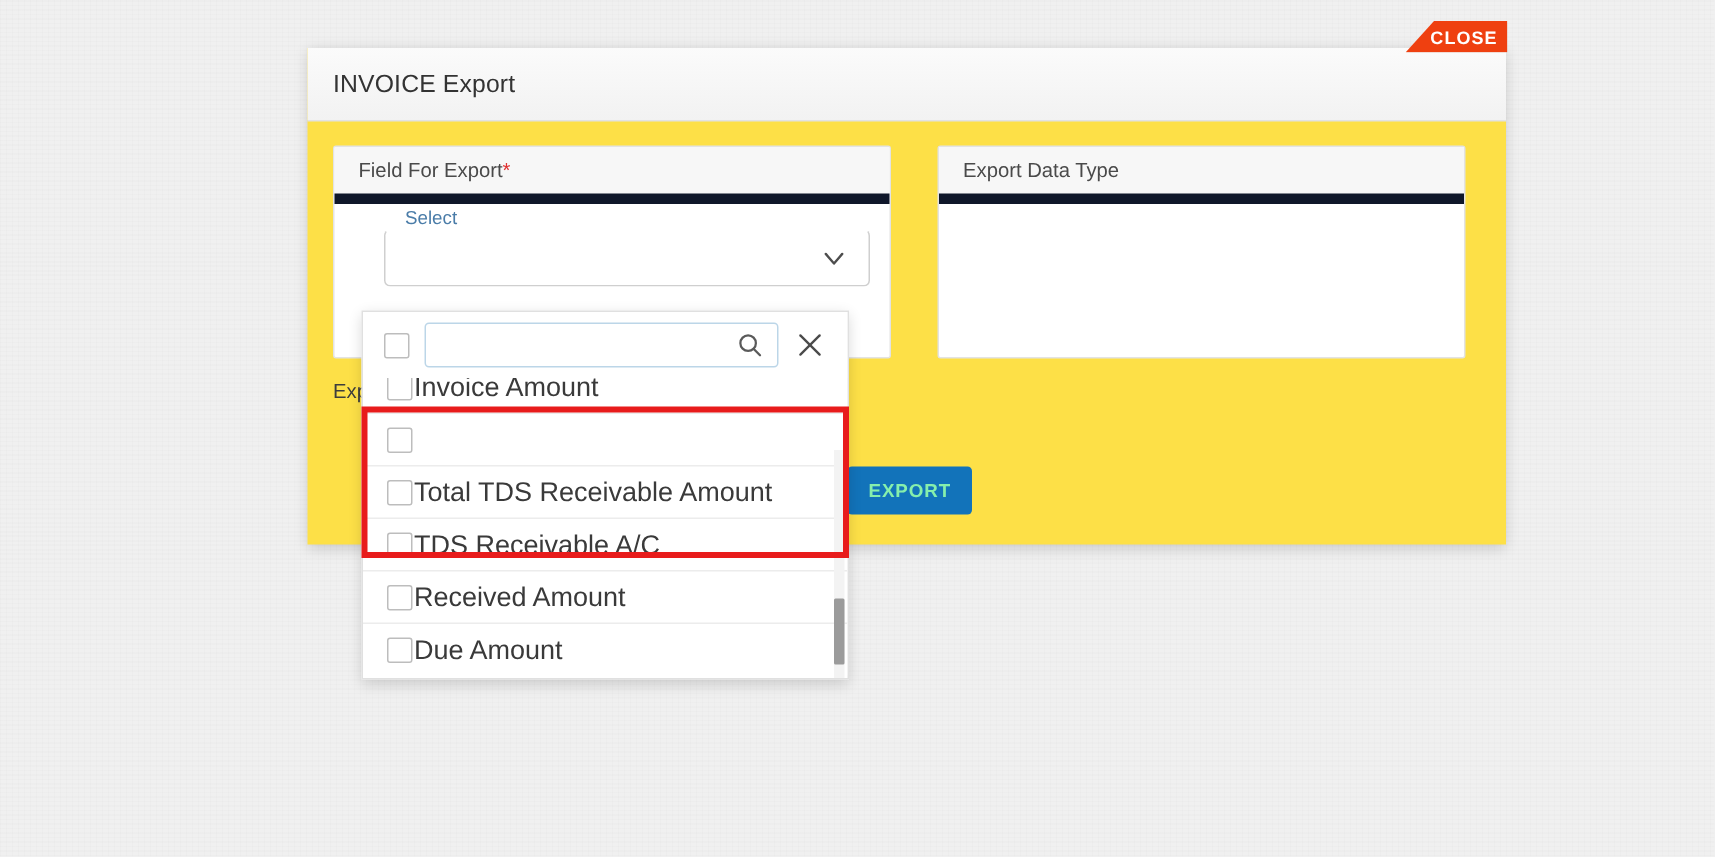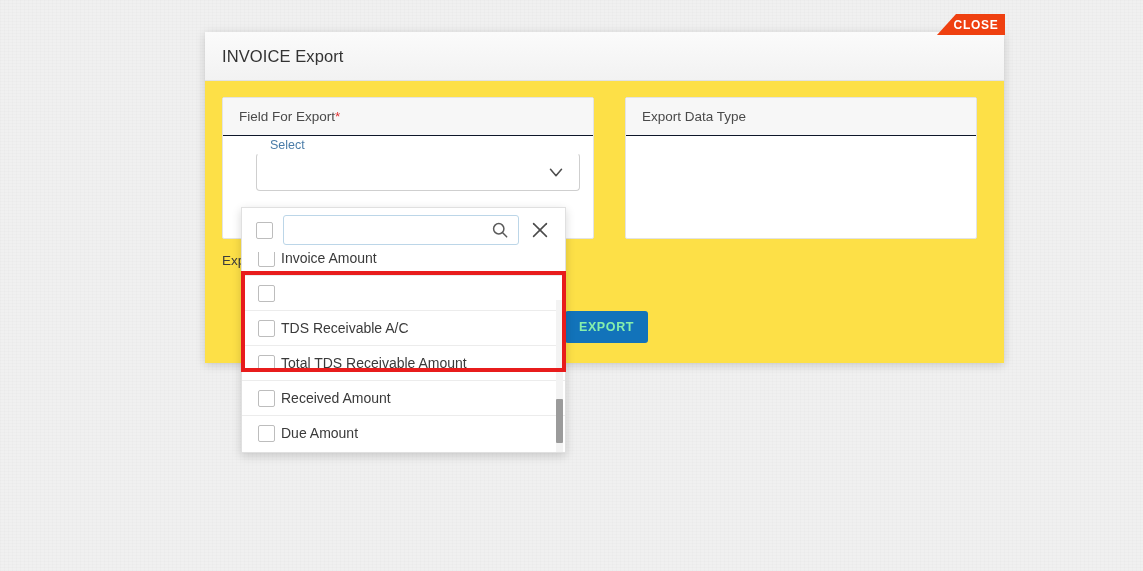--- a/index.html
+++ b/index.html
@@ -91,21 +91,21 @@
     background: #ffffff;
     border-radius: 2px;
   }
 
   #panel-fields { width: 372px; height: 142px; }
   #panel-filetype { width: 352px; height: 142px; }
 
   .panel-head {
     height: 38px;
     background: #f7f7f7;
-    border-bottom: 1px solid #0f172a;
+    border-bottom: 7px solid #0f172a;
     display: flex;
     align-items: center;
     padding-left: 16px;
   }
 
   .panel-head-title {
     font-size: 13.5px;
     color: #4a4a4a;
   }
 
@@ -304,26 +304,26 @@
   #option-list {
     position: relative;
     height: 201px;
     overflow: hidden;
   }
 
   .option-row {
     height: 35px;
     display: flex;
     align-items: center;
-    gap: 6px;
+    gap: 1px;
     padding-left: 16px;
     border-top: 1px solid #ececec;
     background: #ffffff;
     cursor: pointer;
-    font-size: 14px;
+    font-size: 18px;
     color: #3a3a3a;
   }
   .option-row:first-child { border-top: 1px solid #e8e8e8; }
 
   
   #option-list-inner {
     position: absolute;
     top: -12px;
     left: 0;
     right: 0;
@@ -454,26 +454,26 @@
         <span class="cbox"></span>
         <span>Invoice Amount</span>
       </div>
 
       <div class="option-row">
         <span class="cbox"></span>
       </div>
 
       <div class="option-row">
         <span class="cbox"></span>
+        <span>Total TDS Receivable Amount</span>
+      </div>
+
+      <div class="option-row">
+        <span class="cbox"></span>
         <span>TDS Receivable A/C</span>
-      </div>
-
-      <div class="option-row">
-        <span class="cbox"></span>
-        <span>Total TDS Receivable Amount</span>
       </div>
 
       <div class="option-row">
         <span class="cbox"></span>
         <span>Received Amount</span>
       </div>
 
       <div class="option-row">
         <span class="cbox"></span>
         <span>Due Amount</span>

